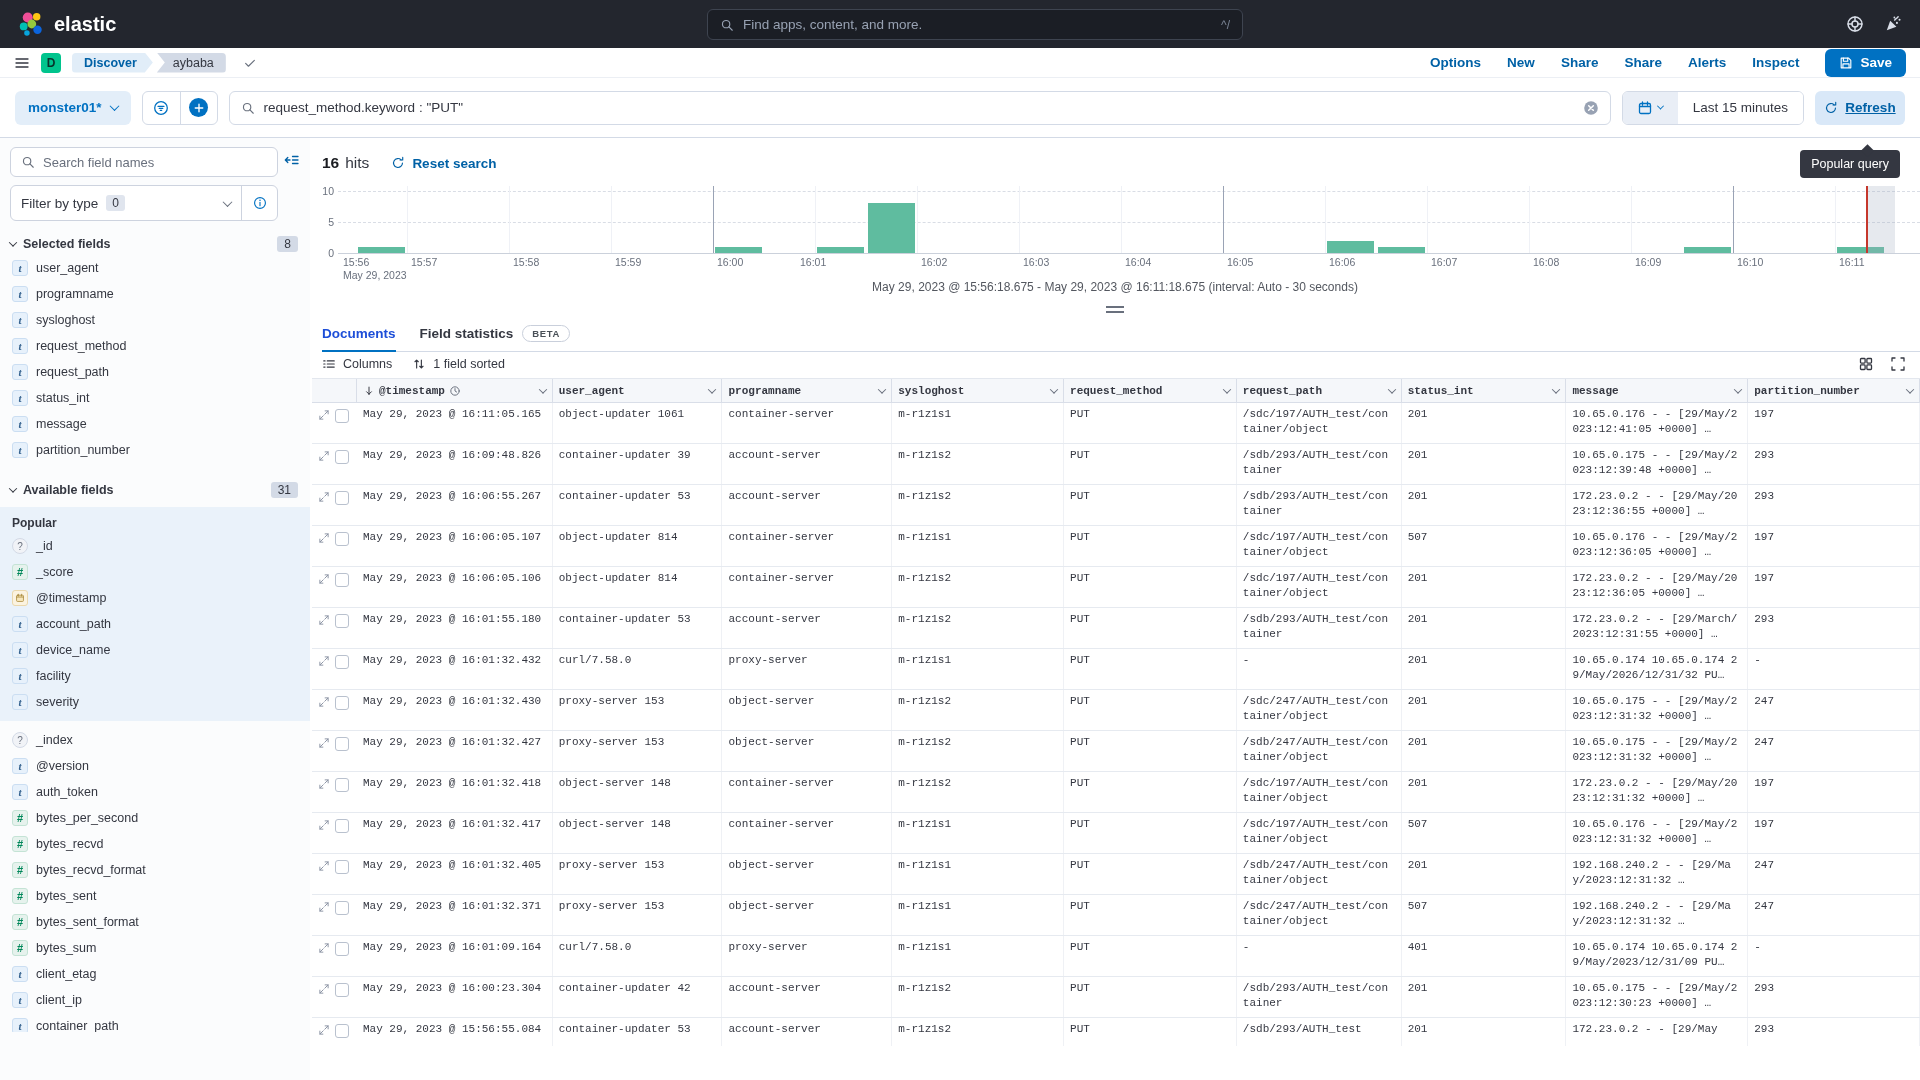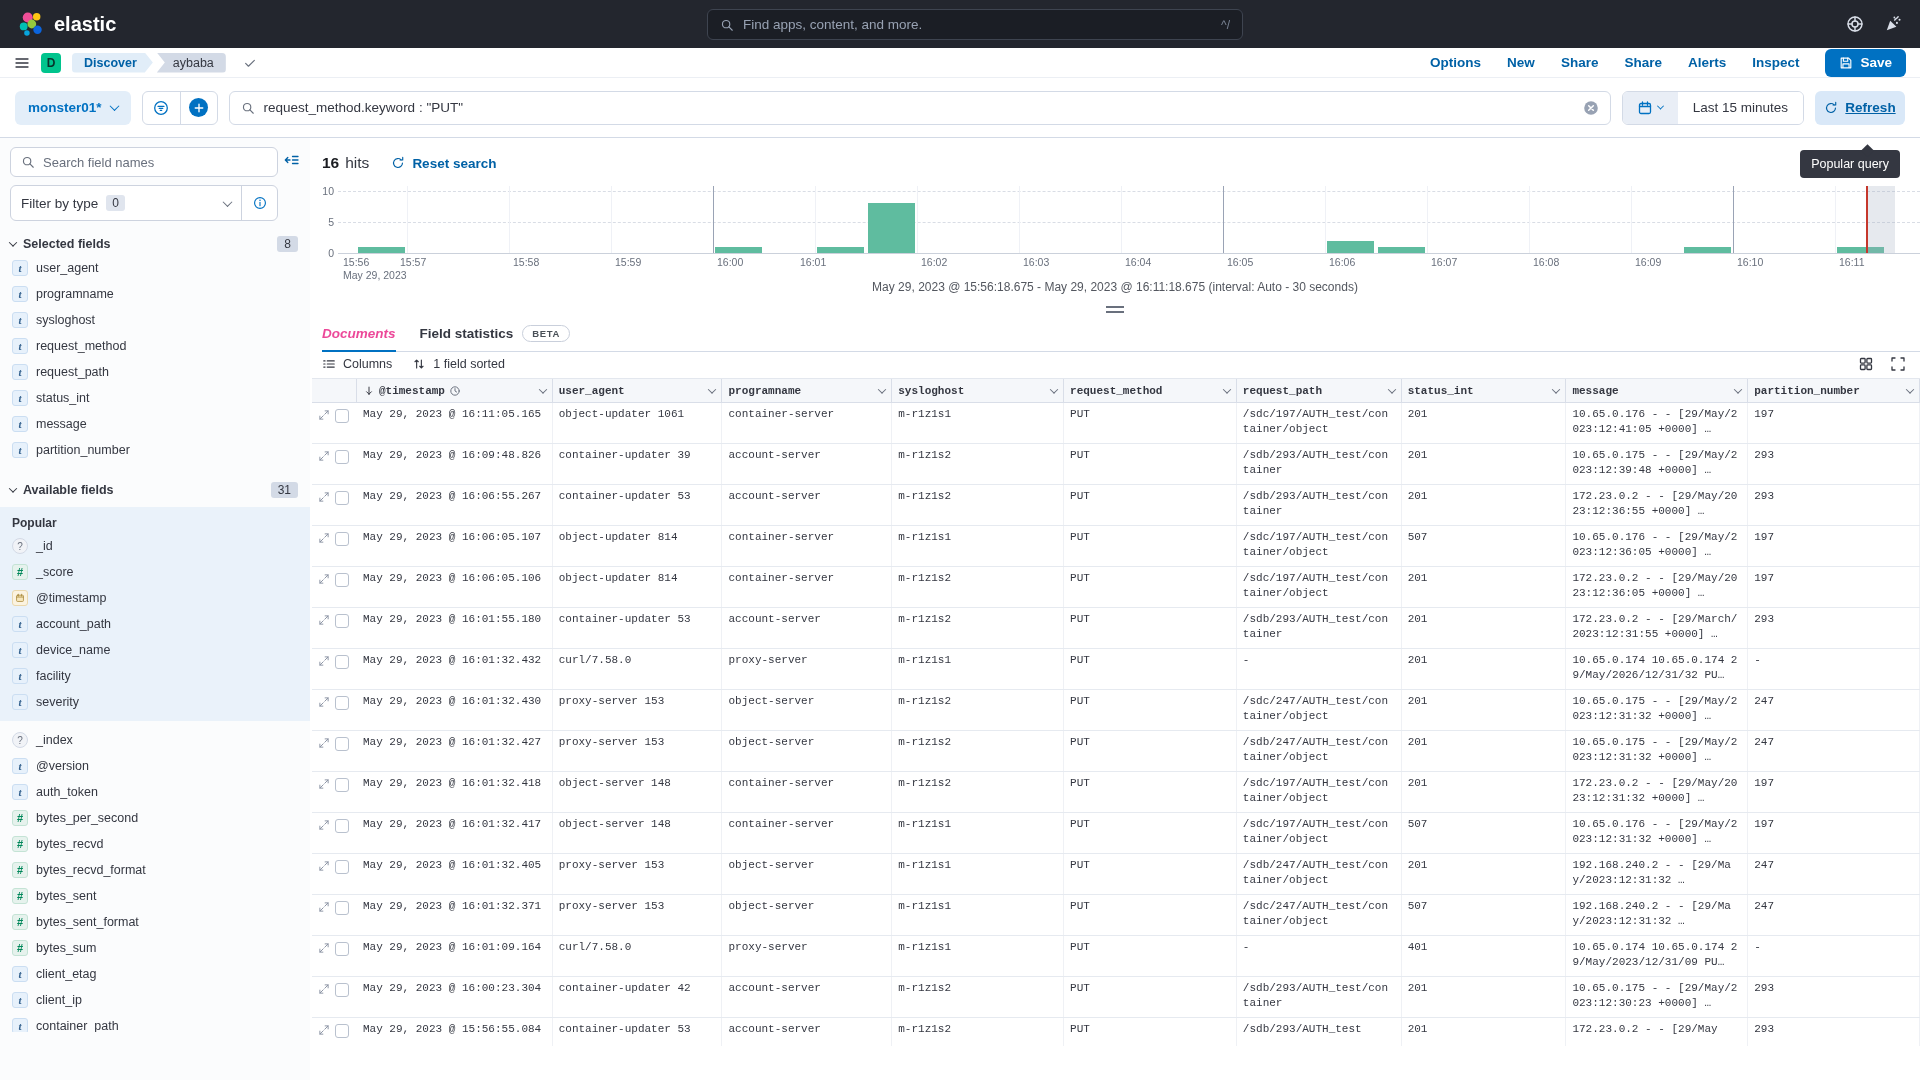--- a/index.html
+++ b/index.html
@@ -116,21 +116,21 @@
   .xtick { position:absolute; top:70px; font-size:10.5px; color:#69707D; white-space:nowrap; }
   .xsub { position:absolute; top:83px; font-size:10.5px; color:#69707D; white-space:nowrap; }
   .chart-caption { position:absolute; left:0; right:0; top:142px; text-align:center; font-size:12px; color:#53575F; }
   .resize-handle { position:absolute; left:50%; top:165px; transform:translateX(-50%); cursor:row-resize; }
   .resize-handle i { display:block; width:18px; border-top:2px solid #69707D; margin-top:3px; }
 
   .tabs { position:absolute; left:12px; right:0; top:178px; height:36px; display:flex; align-items:center;
     gap:24px; border-bottom:1px solid #D3DAE6; }
   .tab { height:36px; display:flex; align-items:center; gap:9px; font-size:13.5px; font-weight:600;
     color:#343741; cursor:pointer; }
-  .tab.active { color:#ec4899; box-shadow:inset 0 -2px 0 #0071C2;font-style:italic; }
+  .tab.active { color:#1d4ed8; box-shadow:inset 0 -2px 0 #0071C2; }
   .beta-badge { border:1px solid #C9CFDB; border-radius:12px; font-size:9.5px; font-weight:700;
     letter-spacing:.6px; color:#495057; padding:2px 9px; }
 
   .grid-toolbar { position:absolute; left:12px; right:14px; top:214px; height:24px; display:flex;
     align-items:center; gap:20px; font-size:12.5px; }
   .gt-btn { display:flex; align-items:flex-start; gap:7px; cursor:pointer; color:#343741; }
   .gt-right { margin-left:auto; display:flex; align-items:center; gap:16px; color:#343741; }
 
   .tgrid { position:absolute; left:2px; right:0; top:240px; bottom:34px; overflow:hidden;
     font-family:"Liberation Mono", monospace; font-size:11px; }
@@ -482,21 +482,21 @@
   <span class="ylab" style="top:47px;left:0">10</span>
   <span class="ylab" style="top:78px;left:0">5</span>
   <span class="ylab" style="top:109px;left:0">0</span>
 
   <div class="chart" id="chart" style="--barcolor: #5FBC9F;">
       <div class="hline" style="top:5px"></div>
       <div class="hline" style="top:36px"></div>
       <span class="xtick" style="left:5px">15:56</span>
       <span class="xsub" style="left:5px">May 29, 2023</span>
       <div class="vline" style="left:69px"></div>
-      <span class="xtick" style="left:62px">15:57</span>
+      <span class="xtick" style="left:73px">15:57</span>
       <div class="vline" style="left:171px"></div>
       <span class="xtick" style="left:175px">15:58</span>
       <div class="vline" style="left:273px"></div>
       <span class="xtick" style="left:277px">15:59</span>
       <div class="vline major" style="left:375px"></div>
       <span class="xtick" style="left:379px">16:00</span>
       <div class="vline" style="left:477px"></div>
       <span class="xtick" style="left:462px">16:01</span>
       <div class="vline" style="left:579px"></div>
       <span class="xtick" style="left:583px">16:02</span>

